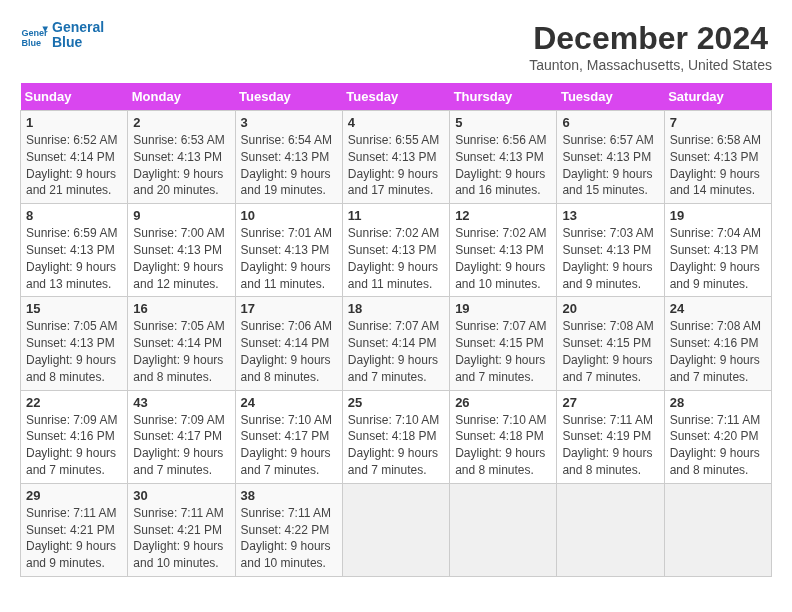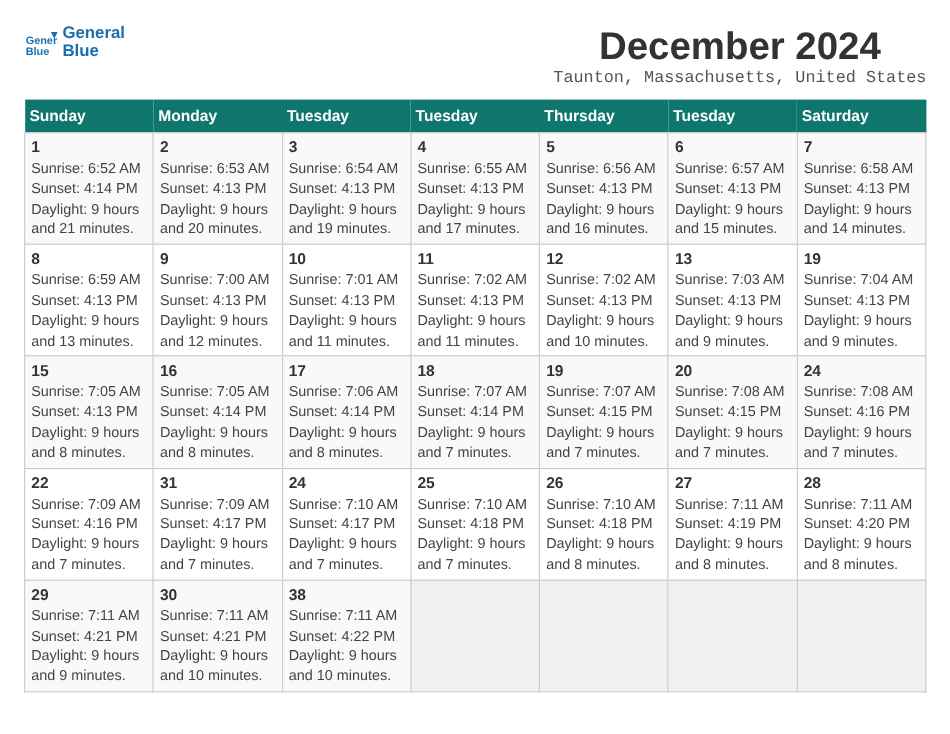--- a/index.html
+++ b/index.html
@@ -29,29 +29,28 @@
       text-align: center;
     }
     .calendar-title {
       font-size: 32px;
       font-weight: bold;
       color: #333;
     }
     .calendar-subtitle {
       font-size: 14px;
       color: #555;
-      font-family: Liberation Mono, monospace;
     }
     table {
       width: 100%;
       border-collapse: collapse;
       font-size: 11px;
     }
     thead tr th {
-      background-color: #0f766e;
+      background-color: #d946ef;
       color: #fff;
       padding: 6px 4px;
       text-align: left;
       font-size: 13px;
       font-weight: bold;
     }
     tbody tr td {
       border: 1px solid #ccc;
       vertical-align: top;
       padding: 4px 5px;
@@ -291,21 +290,21 @@
       <tr>
         <td>
           <span class="day-number">22</span>
           <div class="day-info">
             Sunrise: 7:09 AM<br>
             Sunset: 4:16 PM<br>
             Daylight: 9 hours and 7 minutes.
           </div>
         </td>
         <td>
-          <span class="day-number">31</span>
+          <span class="day-number">43</span>
           <div class="day-info">
             Sunrise: 7:09 AM<br>
             Sunset: 4:17 PM<br>
             Daylight: 9 hours and 7 minutes.
           </div>
         </td>
         <td>
           <span class="day-number">24</span>
           <div class="day-info">
             Sunrise: 7:10 AM<br>

